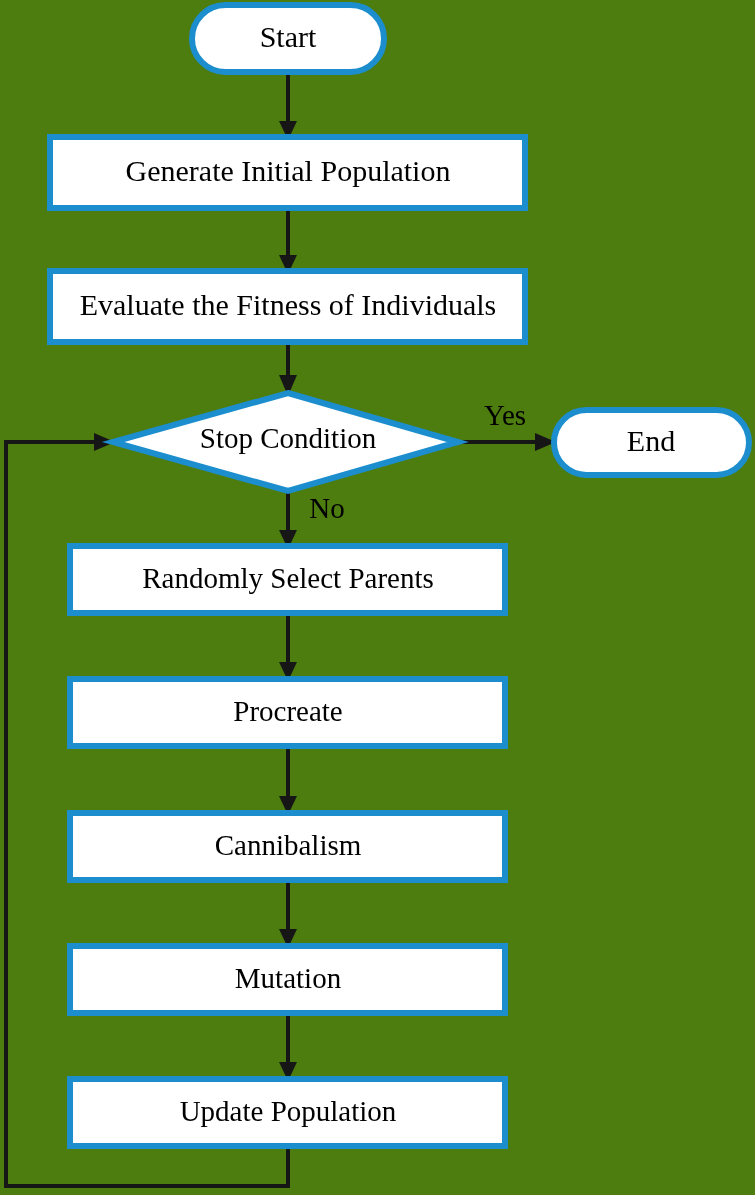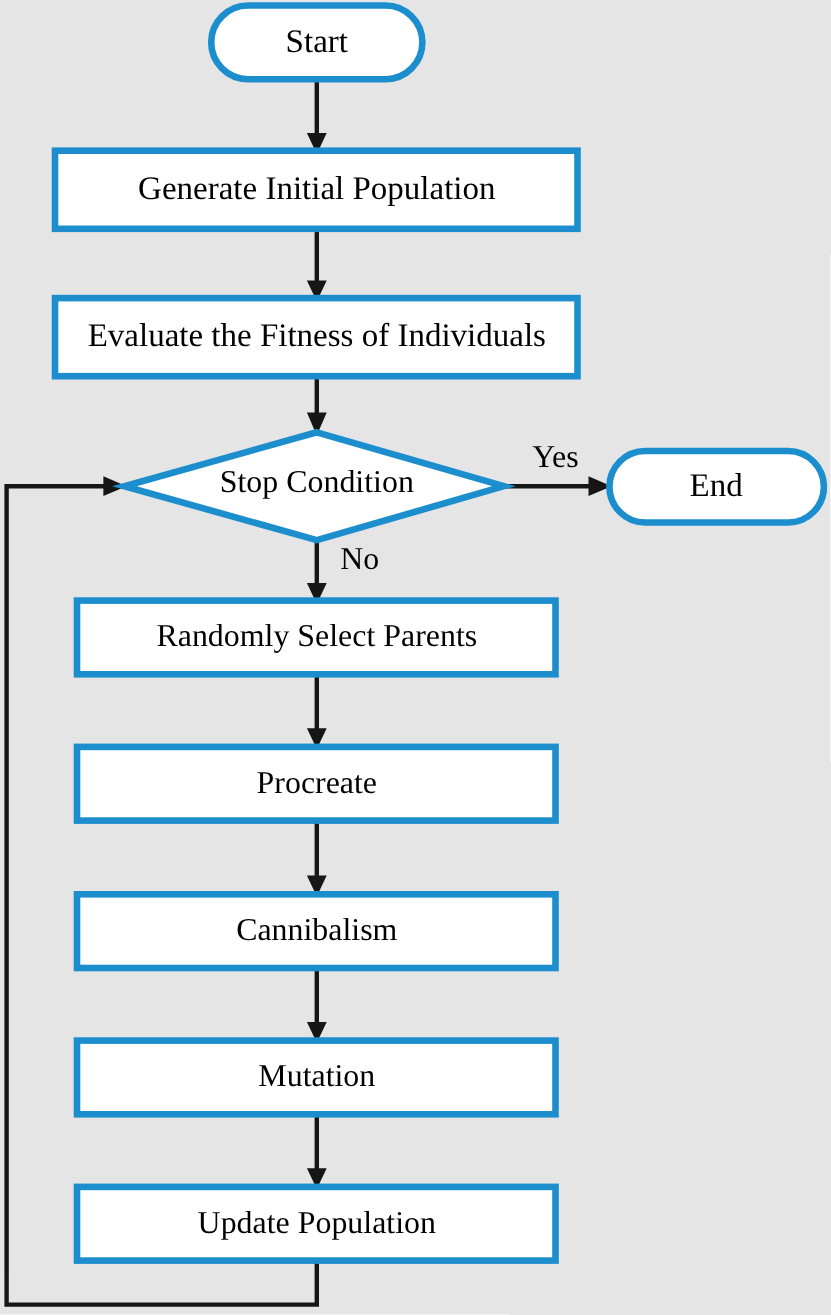--- a/index.html
+++ b/index.html
@@ -7,21 +7,21 @@
     padding: 0;
     background: #ffffff;
   }
   body {
     font-family: "Liberation Serif", "DejaVu Serif", serif;
   }
   #flowchart-root {
     position: relative;
     width: 755px;
     height: 1195px;
-    background: #e5e5e5;
+    background: #4d7c0f;
     overflow: hidden;
   }
   svg.flow-svg {
     display: block;
     width: 755px;
     height: 1195px;
   }
   .node-shape {
     fill: #ffffff;
   }

